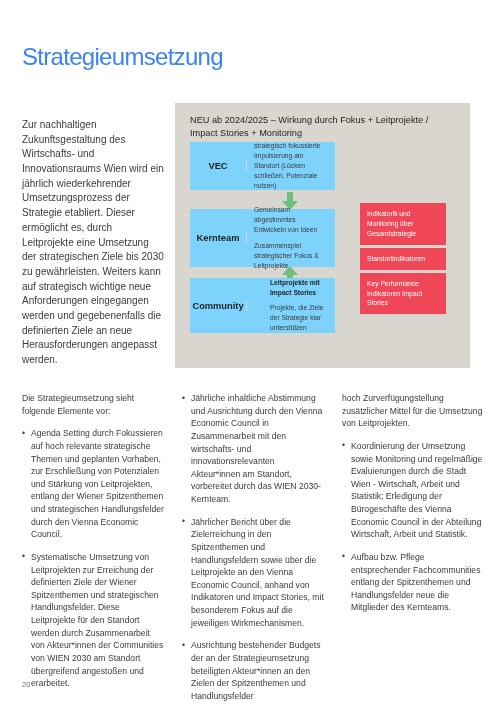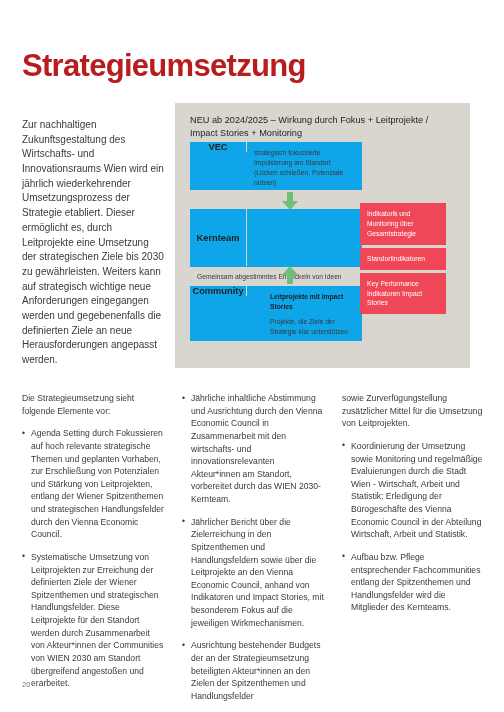--- a/index.html
+++ b/index.html
@@ -21,25 +21,25 @@
     inset: 0;
     background: #ffffff;
   }
 
   
   .title {
     position: absolute;
     left: 22px;
     top: 28px;
     width: 440px;
-    font-size: 31px;
+    font-size: 24px;
     line-height: 1.12;
-    font-weight: bold;
+    font-weight: normal;
     letter-spacing: -0.7px;
-    color: #b91c1c;
+    color: #3b82f6;
   }
   .title .line { display: block; }
 
   
   .intro {
     position: absolute;
     left: 22px;
     top: 108px;
     width: 143px;
     font-size: 10px;
@@ -64,24 +64,24 @@
     width: 262px;
     font-size: 9.2px;
     font-weight: normal;
     line-height: 1.45;
     color: #1f1f1f;
   }
 
   .row-box {
     position: absolute;
     left: 15px;
-    width: 172px;
-    background: #0ea5e9;
+    width: 145px;
+    background: #7dd3fc;
     display: flex;
-    align-items: flex-start;
+    align-items: center;
   }
   .row-box .actor {
     width: 57px;
     flex: 0 0 57px;
     display: flex;
     align-items: center;
     justify-content: center;
     font-size: 9.3px;
     font-weight: bold;
     color: #1f1f1f;
@@ -96,22 +96,22 @@
     box-sizing: border-box;
     font-size: 6.7px;
     line-height: 1.5;
     color: #3a3a3a;
   }
   .row-box .desc p { margin: 0; }
   .row-box .desc p + p { margin-top: 5px; }
   .row-box .desc p.strong { font-weight: bold; color: #1f1f1f; }
 
   #box-vec       { top: 39px;  height: 48px; }
-  #box-kernteam  { top: 106px; height: 58px; flex-direction: column; }
-  #box-community { top: 183px; height: 55px; gap: 16px; }
+  #box-kernteam  { top: 106px; height: 58px; }
+  #box-community { top: 175px; height: 55px; gap: 16px; }
 
   .arrow {
     position: absolute;
     left: 107px;
     width: 16px;
     height: 18px;
   }
   #arrow-down { top: 89px; }
   #arrow-up   { top: 163px; }
   .arrow svg { display: block; width: 16px; height: 18px; }
@@ -256,24 +256,24 @@
 
     <div class="col">
       <ul class="bullets">
         <li>Jährliche inhaltliche Abstimmung und Ausrichtung durch den Vienna Economic Council in Zusammenarbeit mit den wirtschafts- und innovationsrelevanten Akteur*innen am Standort, vorbereitet durch das WIEN 2030-Kernteam.</li>
         <li>Jährlicher Bericht über die Zielerreichung in den Spitzenthemen und Handlungsfeldern sowie über die Leitprojekte an den Vienna Economic Council, anhand von Indikatoren und Impact Stories, mit besonderem Fokus auf die jeweiligen Wirkmechanismen.</li>
         <li>Ausrichtung bestehender Budgets der an der Strategieumsetzung beteiligten Akteur*innen an den Zielen der Spitzenthemen und Handlungsfelder</li>
       </ul>
     </div>
 
     <div class="col">
-      <p class="cont">sowie Zurverfügungstellung zusätzlicher Mittel für die Umsetzung von Leitprojekten.</p>
+      <p class="cont">hoch Zurverfügungstellung zusätzlicher Mittel für die Umsetzung von Leitprojekten.</p>
       <ul class="bullets">
         <li>Koordinierung der Umsetzung sowie Monitoring und regelmäßige Evaluierungen durch die Stadt Wien - Wirtschaft, Arbeit und Statistik; Erledigung der Bürogeschäfte des Vienna Economic Council in der Abteilung Wirtschaft, Arbeit und Statistik.</li>
-        <li>Aufbau bzw. Pflege entsprechender Fachcommunities entlang der Spitzenthemen und Handlungsfelder wird die Mitglieder des Kernteams.</li>
+        <li>Aufbau bzw. Pflege entsprechender Fachcommunities entlang der Spitzenthemen und Handlungsfelder neue die Mitglieder des Kernteams.</li>
       </ul>
     </div>
 
   </div>
 
   <div class="page-number">20</div>
 
 </div>
 
 </body></html>

